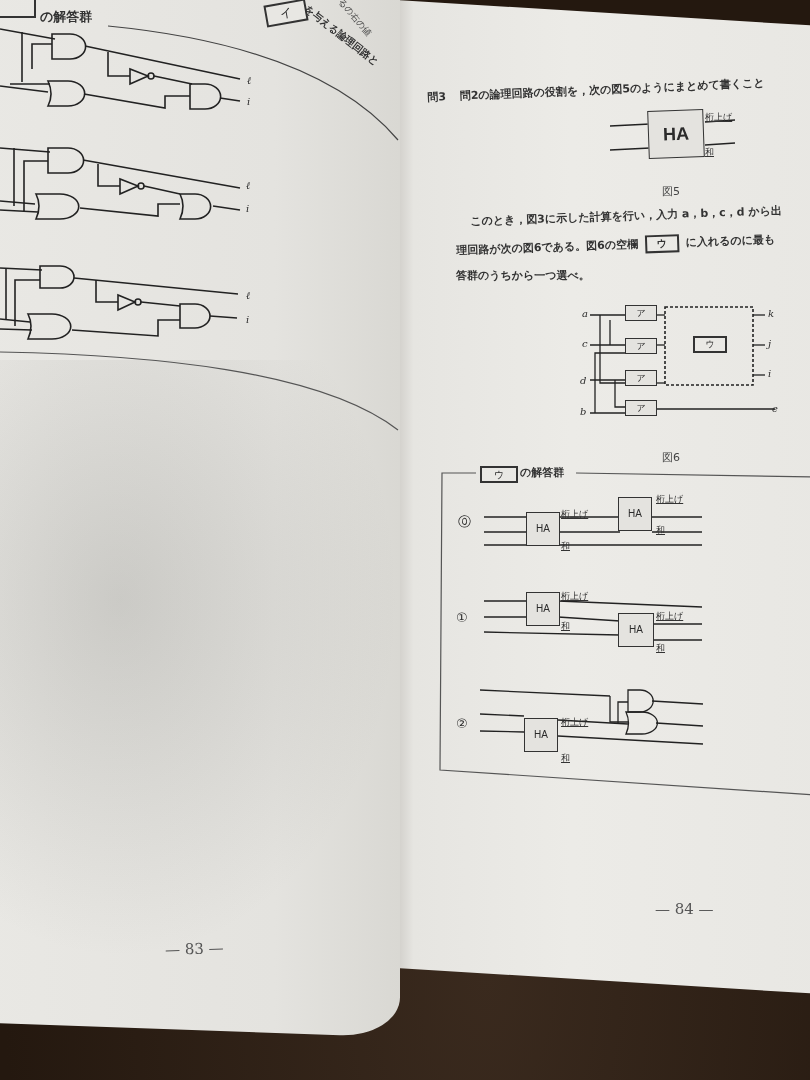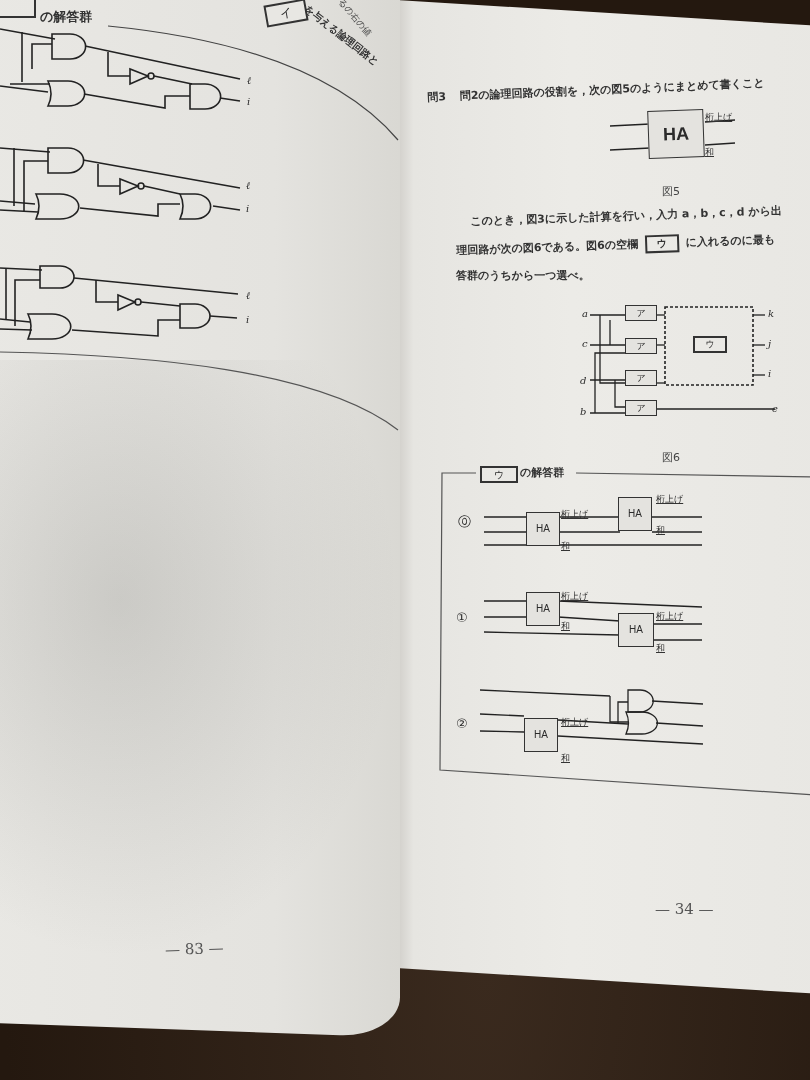--- a/index.html
+++ b/index.html
@@ -236,14 +236,14 @@
       <path d="M150 6 L162 6 A12 10 0 0 1 162 28 L150 28 Z"></path>
       <path d="M148 28 L164 28 A14 10 0 0 1 164 50 L148 50 Q153 39 148 28 Z"></path>
       <path d="M174 17 L225 20"></path>
         <path d="M178 39 L225 42"></path>
     </g>
   </svg>
   <div class="abs ha-box" style="left:524px;top:718px;width:32px;height:32px;font-size:10px;line-height:32px;">HA</div>
   <div class="abs small-jp" style="left:561px;top:716px;">桁上げ</div>
   <div class="abs small-jp" style="left:561px;top:752px;">和</div>
 
-  <div class="abs pagenum" style="left:655px;top:900px;">— 34 —</div>
+  <div class="abs pagenum" style="left:655px;top:900px;">— 84 —</div>
 </div>
 
 </body></html>

